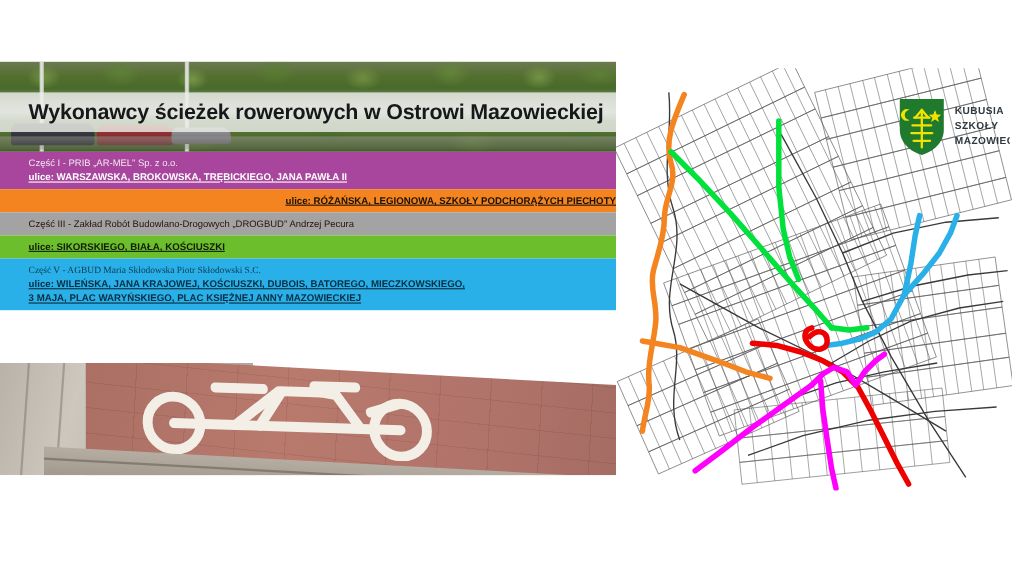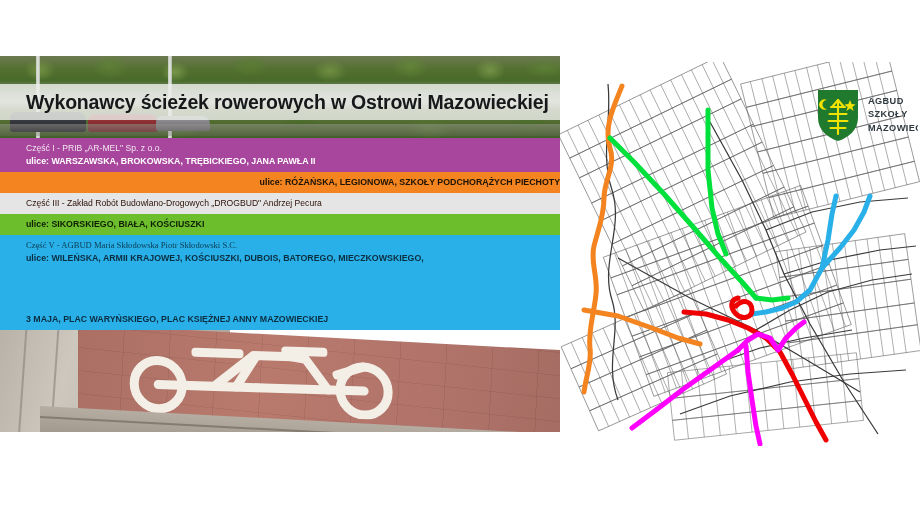--- a/index.html
+++ b/index.html
@@ -116,20 +116,21 @@
     font-size: 8.6px;
     font-weight: normal;
     line-height: 13px;
     white-space: nowrap;
   }
   .band .line-streets {
     font-size: 8.8px;
     font-weight: bold;
     line-height: 13px;
     white-space: nowrap;
+    text-decoration: underline;
   }
 
   
   .bike-photo {
     position: absolute;
     left: 0;
     top: 274px;
     width: 560px;
     height: 102px;
     overflow: hidden;
@@ -253,32 +254,32 @@
 
       <div class="band" id="band-0" style="background: rgb(168, 70, 158);">
         <div class="line-company" style="color: rgb(242, 230, 240);">Część I - PRIB „AR-MEL" Sp. z o.o.</div>
         <div class="line-streets" style="color: rgb(255, 255, 255);">ulice: WARSZAWSKA, BROKOWSKA, TRĘBICKIEGO, JANA PAWŁA II</div>
       </div>
 
       <div class="band" id="band-1" style="background: rgb(243, 132, 31);">
         <div class="line-streets" style="color: rgb(28, 18, 6); text-align: right;">ulice: RÓŻAŃSKA, LEGIONOWA, SZKOŁY PODCHORĄŻYCH PIECHOTY</div>
       </div>
 
-      <div class="band" id="band-2" style="background: #e5e5e5;">
+      <div class="band" id="band-2" style="background: #a3a3a3;">
         <div class="line-company" style="color: rgb(42, 16, 8);">Część III - Zakład Robót Budowlano-Drogowych „DROGBUD" Andrzej Pecura</div>
       </div>
 
       <div class="band" id="band-3" style="background: rgb(108, 190, 44);">
         <div class="line-streets" style="color: rgb(16, 31, 4);">ulice: SIKORSKIEGO, BIAŁA, KOŚCIUSZKI</div>
       </div>
 
       <div class="band" id="band-4" style="background: rgb(41, 176, 232);">
         <div class="line-company" style="color: rgb(12, 58, 80); font-family: Liberation Serif, serif;">Część V - AGBUD Maria Skłodowska Piotr Skłodowski S.C.</div>
-        <div class="line-streets" style="color: rgb(10, 45, 64);">ulice: WILEŃSKA, ARMII KRAJOWEJ, KOŚCIUSZKI, DUBOIS, BATOREGO, MIECZKOWSKIEGO,</div>
-        <div class="line-streets" style="color: rgb(10, 45, 64); margin-top: 48px;">3 MAJA, PLAC WARYŃSKIEGO, PLAC KSIĘŻNEJ ANNY MAZOWIECKIEJ</div>
+        <div class="line-streets" style="color: rgb(10, 45, 64);">ulice: WILEŃSKA, JANA KRAJOWEJ, KOŚCIUSZKI, DUBOIS, BATOREGO, MIECZKOWSKIEGO,</div>
+        <div class="line-streets" style="color: rgb(10, 45, 64);">3 MAJA, PLAC WARYŃSKIEGO, PLAC KSIĘŻNEJ ANNY MAZOWIECKIEJ</div>
       </div>
 
     </div>
 
     <div class="bike-photo">
       <div class="sidewalk">
         <div class="seam" style="left:26px; transform:rotate(4deg);"></div>
         <div class="seam" style="left:58px; transform:rotate(4deg);"></div>
         <div class="seam" style="left:92px; transform:rotate(4deg);"></div>
       </div>
@@ -446,19 +447,19 @@
         <path d="M15 19 H29"></path>
         <path d="M13.5 26 H30.5"></path>
         <path d="M12.5 33 H31.5"></path>
         <path d="M14.5 40 H29.5"></path>
         <path d="M22 12 L16 19 M22 12 L28 19"></path>
       </g>
       <path d="M11 12 A5.2 5.2 0 1 0 11 21 A4 4 0 1 1 11 12 Z" fill="#f2e200"></path>
       <path d="M34 12 L35.6 16 L39.6 16.4 L36.4 19 L37.6 23 L34 20.6 L30.4 23 L31.6 19 L28.4 16.4 L32.4 16 Z" fill="#f2e200"></path>
     </svg>
     <div class="logo-text">
-      <div>AGBUD</div>
+      <div>KUBUSIA</div>
       <div>SZKOŁY</div>
       <div>MAZOWIEC</div>
     </div>
   </div>
 
 </div>
 
 </body></html>

